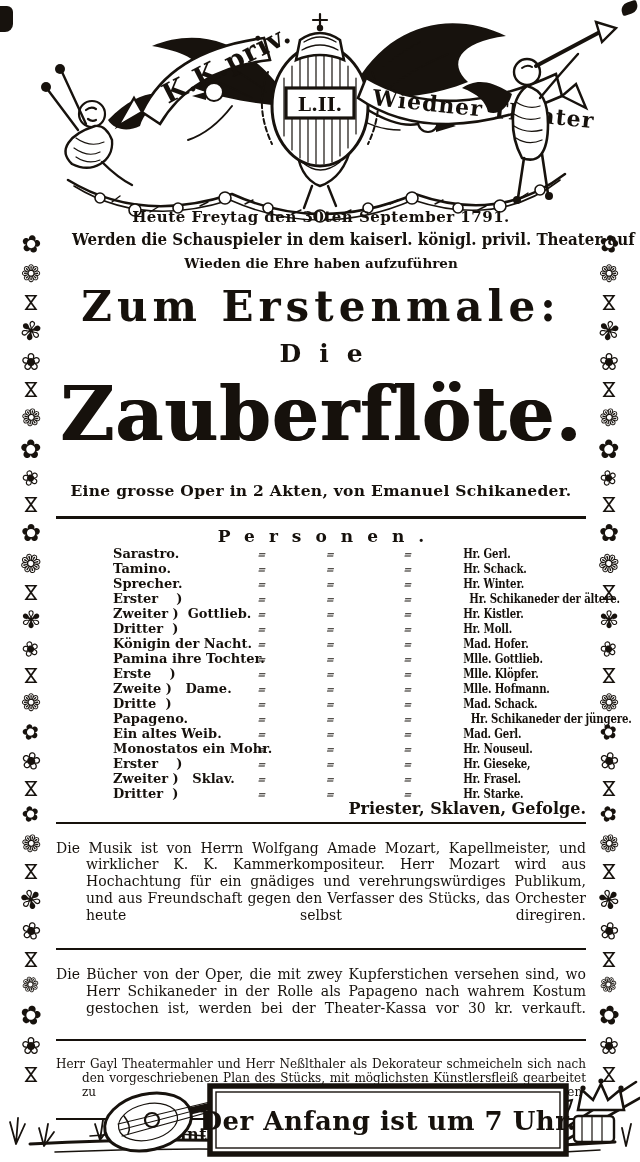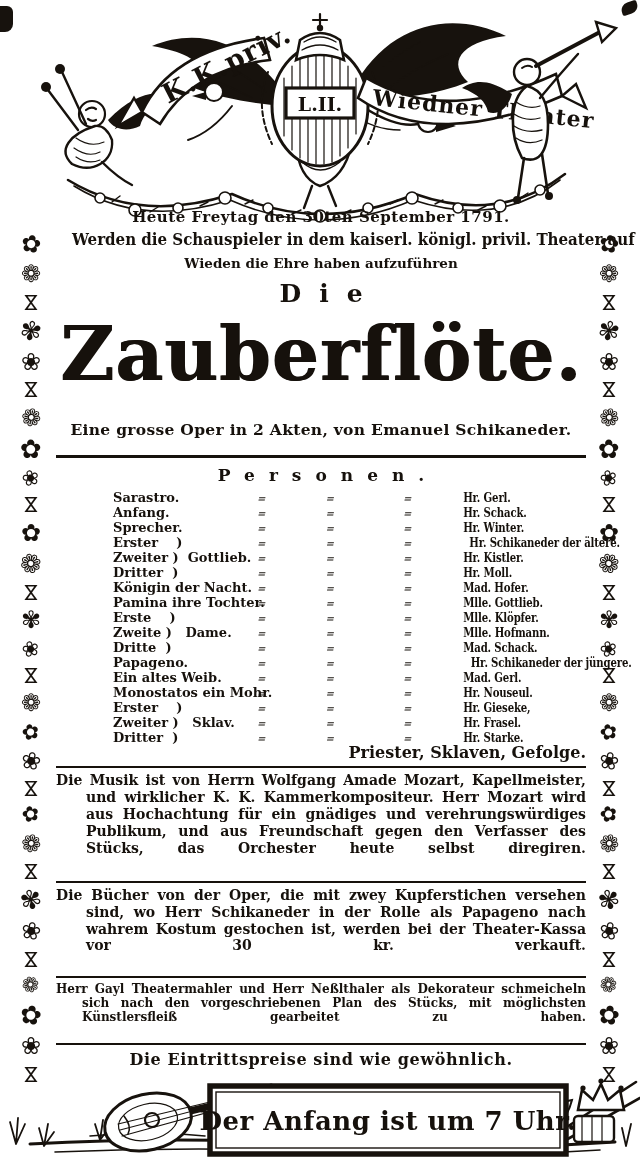--- a/index.html
+++ b/index.html
@@ -42,29 +42,29 @@
               text-indent:18px; }
   .opera-title { margin-top:2px; font-size:74px; font-weight:bold; letter-spacing:1px; line-height:1.18;
                  text-shadow:1px 0 0 #16110c; }
   .subtitle { margin-top:22px; font-size:15.5px; font-weight:bold; letter-spacing:.3px; }
 
   .rule { border:none; border-top:3px solid #16110c; margin-top:16px; }
   .rule.thin { border-top-width:2.5px; }
 
   .cast-heading { margin-top:7px; font-size:17px; font-weight:bold; letter-spacing:14px; text-indent:14px; }
 
-  .cast-table { margin-top:5px; text-align:left; }
+  .cast-table { text-align:left; }
   .cast-row { display:grid; grid-template-columns:175px 62px 75px 80px 1fr;
               height:15px; align-items:baseline; font-size:13px; font-weight:bold; line-height:15px; }
   .role-cell { padding-left:57px; white-space:pre; overflow:visible; }
   .sep-cell  { text-align:center; font-size:10px; transform:skewX(-14deg); }
   .perf-cell { white-space:nowrap; transform:scaleX(.78); transform-origin:left baseline; letter-spacing:-.2px; }
   .cast-footnote { padding-left:57px; font-size:16px; font-weight:bold; line-height:15px; text-align:right; white-space:pre; }
 
-  .note { margin-top:4px; font-size:14px; font-weight:bold; line-height:16.8px;
+  .note { margin-top:16px; font-size:14px; font-weight:normal; line-height:16.8px;
           text-align:justify; padding-left:30px; text-indent:-30px; }
   .note::after { content:""; display:inline-block; width:100%; }
   .note.small { font-size:12px; line-height:14px; padding-left:26px; text-indent:-26px; }
 
   .pricing { margin-top:5px; font-size:16px; font-weight:bold; letter-spacing:.6px; }
 
   .ink { stroke:#17120d; fill:none; stroke-linecap:round; }
 </style>
 </head>
 <body>
@@ -240,40 +240,41 @@
       <span class="g">❀</span>
       <span class="g bow">⋈</span>
     </div>
 
   <div class="main-col">
 
     <div class="date-line">Heute Freytag den 30ten September 1791.</div>
     <div class="announce-1">Werden die Schauspieler in dem kaiserl. königl. privil. Theater auf der</div>
     <div class="announce-2">Wieden die Ehre haben aufzuführen</div>
 
+    <div class="premiere">Zum Erstenmale:</div>
     <div class="article">Die</div>
     <div class="opera-title">Zauberflöte.</div>
     <div class="subtitle">Eine grosse Oper in 2 Akten, von Emanuel Schikaneder.</div>
 
     <hr class="rule">
 
     <div class="cast-heading">Personen.</div>
 
     <div class="cast-table">
 
         <div class="cast-row">
           <span class="role-cell">Sarastro.</span>
           <span class="sep-cell">=</span>
           <span class="sep-cell">=</span>
           <span class="sep-cell">=</span>
           <span class="perf-cell">Hr. Gerl.</span>
         </div>
 
         <div class="cast-row">
-          <span class="role-cell">Anfang.</span>
+          <span class="role-cell">Tamino.</span>
           <span class="sep-cell">=</span>
           <span class="sep-cell">=</span>
           <span class="sep-cell">=</span>
           <span class="perf-cell">Hr. Schack.</span>
         </div>
 
         <div class="cast-row">
           <span class="role-cell">Sprecher.</span>
           <span class="sep-cell">=</span>
           <span class="sep-cell">=</span>

